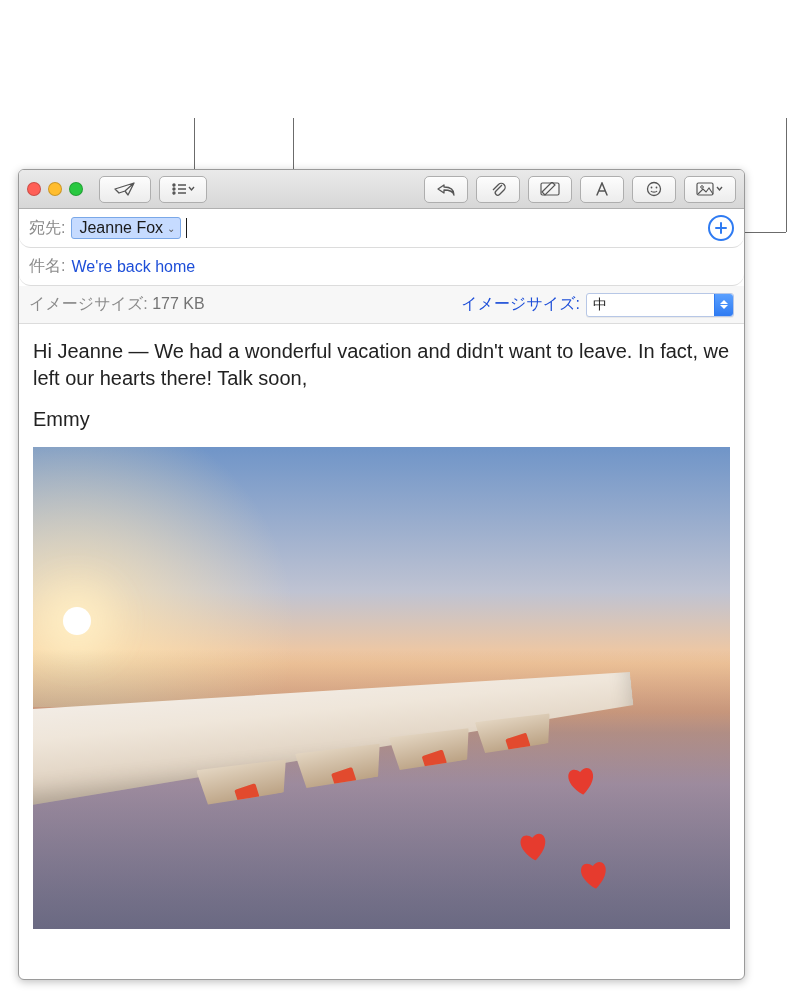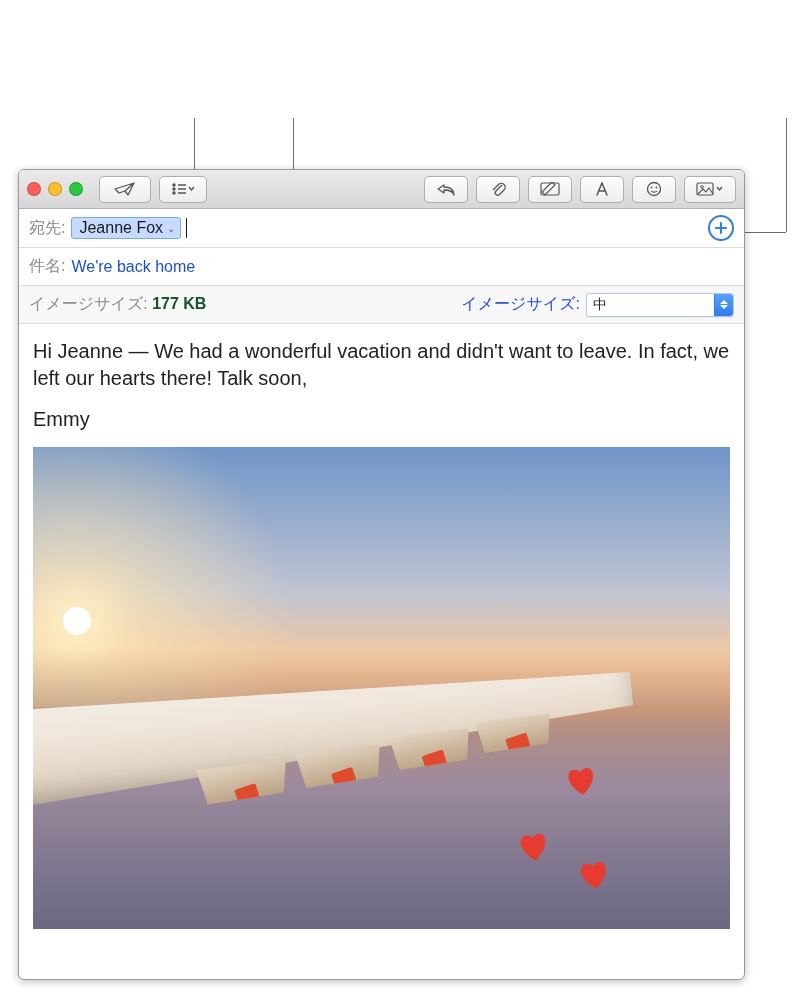--- a/index.html
+++ b/index.html
@@ -16,31 +16,31 @@
   .dot.red{background:#ff5f57;}
   .dot.yellow{background:#ffbd2e;}
   .dot.green{background:#28c840;}
   .tbtn{height:25px;border:1px solid #aeaeae;border-radius:5px;background:linear-gradient(#fdfdfd,#ececec);display:flex;align-items:center;justify-content:center;box-shadow:0 1px 0 rgba(255,255,255,0.6) inset;cursor:default;}
   .tbtn.w50{width:50px;}
   .tbtn.w42{width:42px;}
   .tbtn.w46{width:46px;}
   .spacer{flex:1;}
   .tbtn svg{display:block;}
   .headers{background:#fff;}
-  .hrow{display:flex;align-items:center;border-bottom:1px solid #dcdcdc;padding:6px 10px;min-height:38px;box-sizing:border-box;}
+  .hrow{display:flex;align-items:center;border-bottom:1px solid #dcdcdc;padding:6px 10px;min-height:38px;box-sizing:border-box;border-radius:12px;}
   .hlabel{color:#8a8a8a;font-size:16px;margin-right:6px;white-space:nowrap;}
   .recipient{background:#c6dbff;border:1px solid #7aa8e8;border-radius:3px;padding:1px 5px 1px 7px;color:#1a1a1a;font-size:16px;display:flex;align-items:center;gap:4px;}
   .recipient .chev{font-size:10px;color:#5a5a5a;}
   .cursor{display:inline-block;width:1px;height:20px;background:#1a1a1a;margin-left:5px;}
   .subjectval{background:transparent;border:none;color:#1d4ed8;font-size:16px;}
   .addbtn{margin-left:auto;width:22px;height:22px;border:2px solid #2f7bf2;border-radius:50%;display:flex;align-items:center;justify-content:center;color:#2f7bf2;}
   .addbtn svg{display:block;}
   .sizerow{display:flex;align-items:center;background:#f7f7f7;border-bottom:1px solid #dcdcdc;padding:6px 10px;min-height:38px;box-sizing:border-box;gap:6px;}
   .sizerow .msgsize{color:#8a8a8a;font-size:16px;}
-  .sizerow .msgsize .val{color:#14532d;font-weight:bold;}
+  .sizerow .msgsize .val{color:#737373;}
   .imgsize-label{color:#1d4ed8;font-size:16px;}
   .combo{width:140px;height:22px;border:1px solid #b7c7e6;border-radius:3px;background:#fff;display:flex;align-items:center;padding:0 0 0 6px;font-size:14px;color:#222;box-shadow:0 1px 0 rgba(0,0,0,0.05);}
   .combo .val{flex:1;}
   .combo .knob{width:18px;height:100%;background:linear-gradient(#5aa0ff,#2f7bf2);border-left:1px solid #2f7bf2;border-radius:0 3px 3px 0;display:flex;flex-direction:column;align-items:center;justify-content:center;gap:0;}
   .combo .knob div{width:0;height:0;border-left:4px solid transparent;border-right:4px solid transparent;}
   .combo .knob .up{border-bottom:4px solid #fff;margin-bottom:1px;}
   .combo .knob .down{border-top:4px solid #fff;}
   .body{padding:14px 14px 0 14px;font-size:20px;line-height:1.35;}
   .body p{margin:0 0 14px 0;}
   .photo{position:relative;margin:2px 14px 0 14px;height:482px;border:none;overflow:hidden;}

